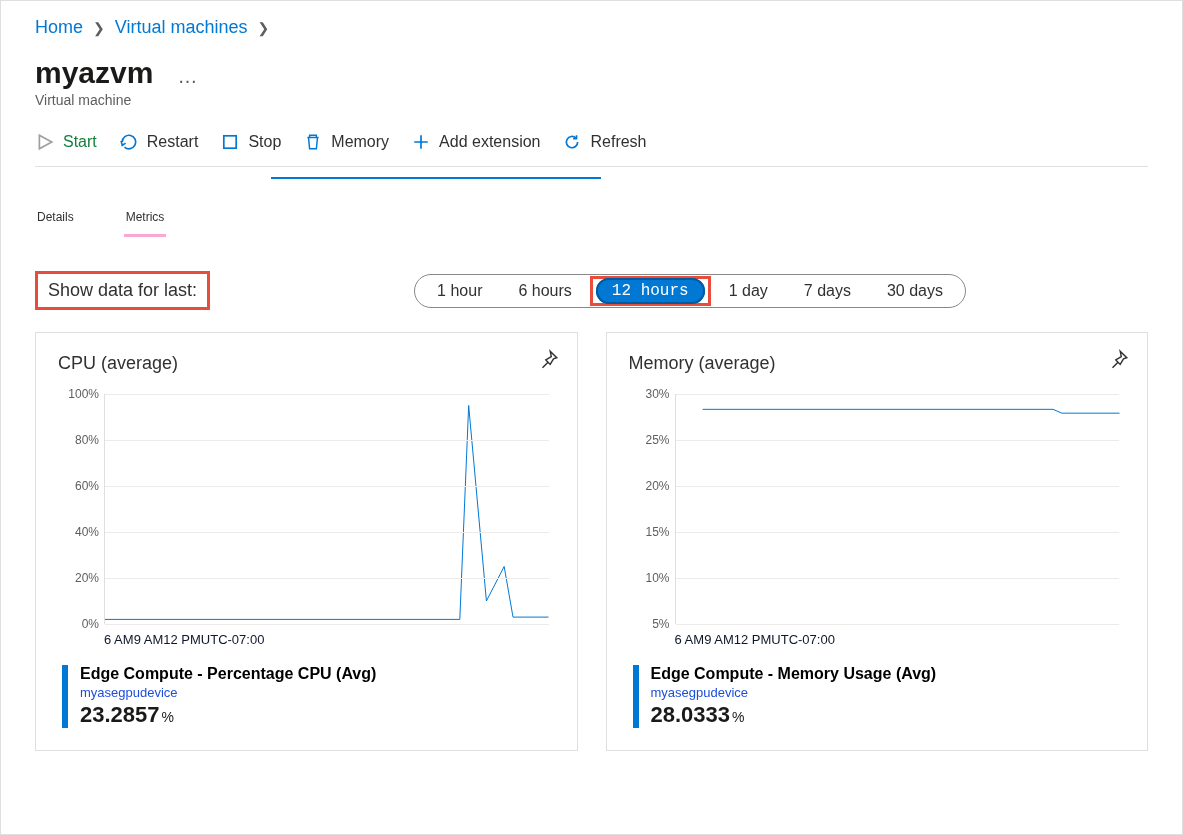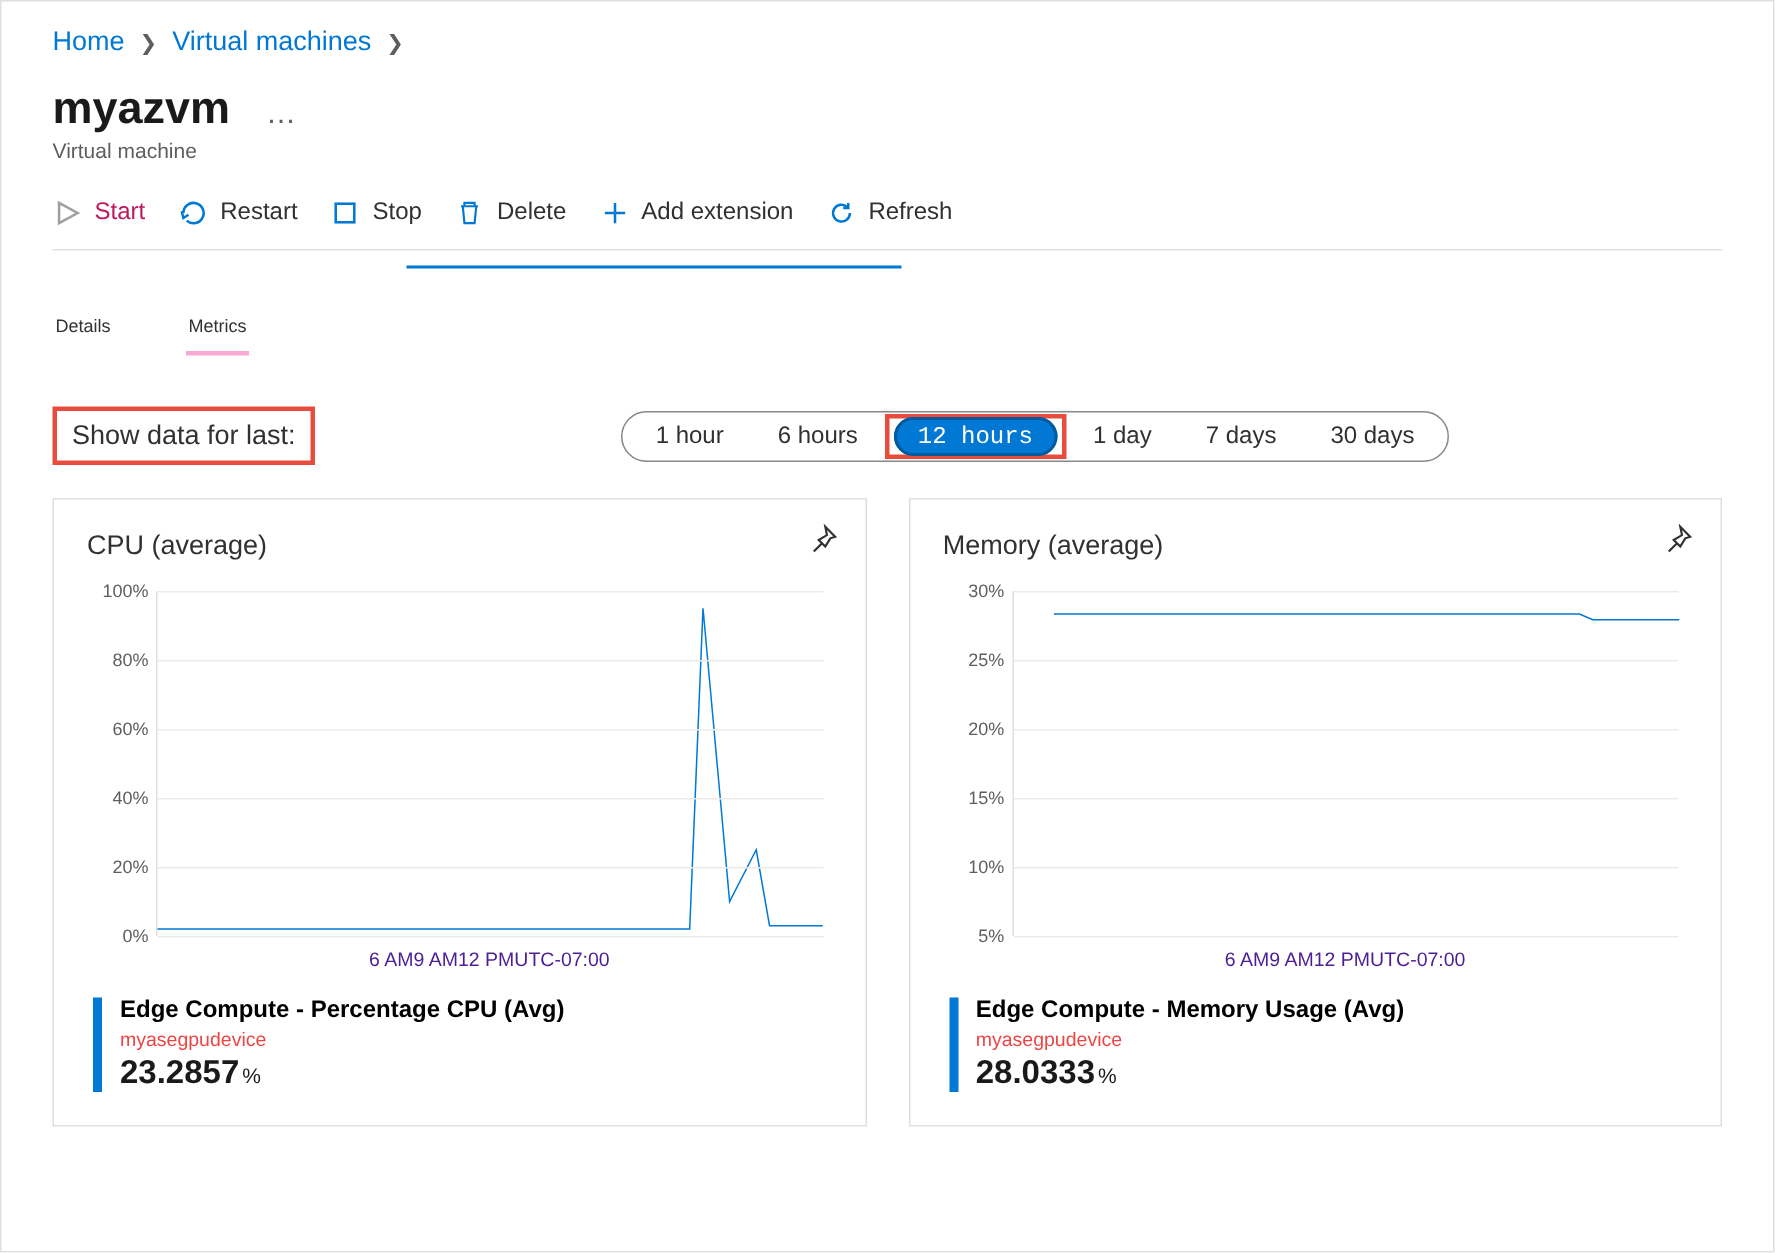--- a/index.html
+++ b/index.html
@@ -49,21 +49,21 @@
     margin-bottom: 6px;
   }
   .toolbar .btn {
     display: flex;
     align-items: center;
     gap: 8px;
     font-size: 16px;
     color: #323130;
     cursor: pointer;
   }
-  .toolbar .btn.disabled { color: #be185d; cursor: default; }
+  .toolbar .btn.disabled { color: #15803d; cursor: default; }
   .toolbar .btn.disabled .ico svg { stroke: #a19f9d; fill: #a19f9d; }
   .ico { display:inline-flex; width:20px; height:20px; align-items:center; justify-content:center; }
   .tabs {
     display: flex;
     align-items: flex-end;
     gap: 28px;
     margin-top: 10px;
     position: relative;
     height: 60px;
   }
@@ -168,25 +168,25 @@
     position:absolute;
     left:-46px;
     top:-8px;
     width:40px;
     text-align:right;
     color:#605e5c;
     font-size:12px;
   }
   .xaxis {
     display:flex;
-    justify-content:center;
+    justify-content:flex-start;
     margin-left:46px;
     margin-right:6px;
     margin-top:8px;
-    color:#4c1d95;
+    color:#0f172a;
     font-size:13px;
   }
   .xaxis .tick:first-child { opacity:0; }
   .xaxis .tz { text-align:right; }
   .plot svg.line {
     position:absolute;
     left:0; top:0; width:100%; height:100%;
     overflow:visible;
   }
   .legend {
@@ -194,21 +194,21 @@
     gap:12px;
     margin-top:18px;
     margin-left:4px;
   }
   .legend-bar {
     width:6px;
     background:#0078d4;
     align-self:stretch;
   }
   .legend-title { font-size:16px; font-weight:700; color:#000000; }
-  .legend-sub  { font-size:13px; color:#ef4444; margin-top:2px; }
+  .legend-sub  { font-size:13px; color:#1d4ed8; margin-top:2px; }
   .legend-val  { font-size:22px; font-weight:700; color:#1b1a19; margin-top:2px; }
   .legend-val .unit { font-size:14px; font-weight:400; margin-left:2px; }
 </style>
 </head>
 <body>
 
 <div class="breadcrumb">
   <a>Home</a>
   <span class="chev">❯</span>
   <a>Virtual machines</a>
@@ -246,21 +246,21 @@
         </svg>
     </span>
     <span>Stop</span>
   </div>
   <div class="btn">
     <span class="ico">
       <svg viewBox="0 0 16 16" width="18" height="18">
           <path d="M3 4h10M5 4V2h6v2M4 4l1 10h6l1-10" fill="none" stroke="#0078d4" stroke-width="1.3"></path>
         </svg>
     </span>
-    <span>Delete</span>
+    <span>Memory</span>
   </div>
   <div class="btn">
     <span class="ico">
       <svg viewBox="0 0 16 16" width="18" height="18">
           <path d="M8 2v12M2 8h12" stroke="#0078d4" stroke-width="1.5"></path>
         </svg>
     </span>
     <span>Add extension</span>
   </div>
   <div class="btn">

